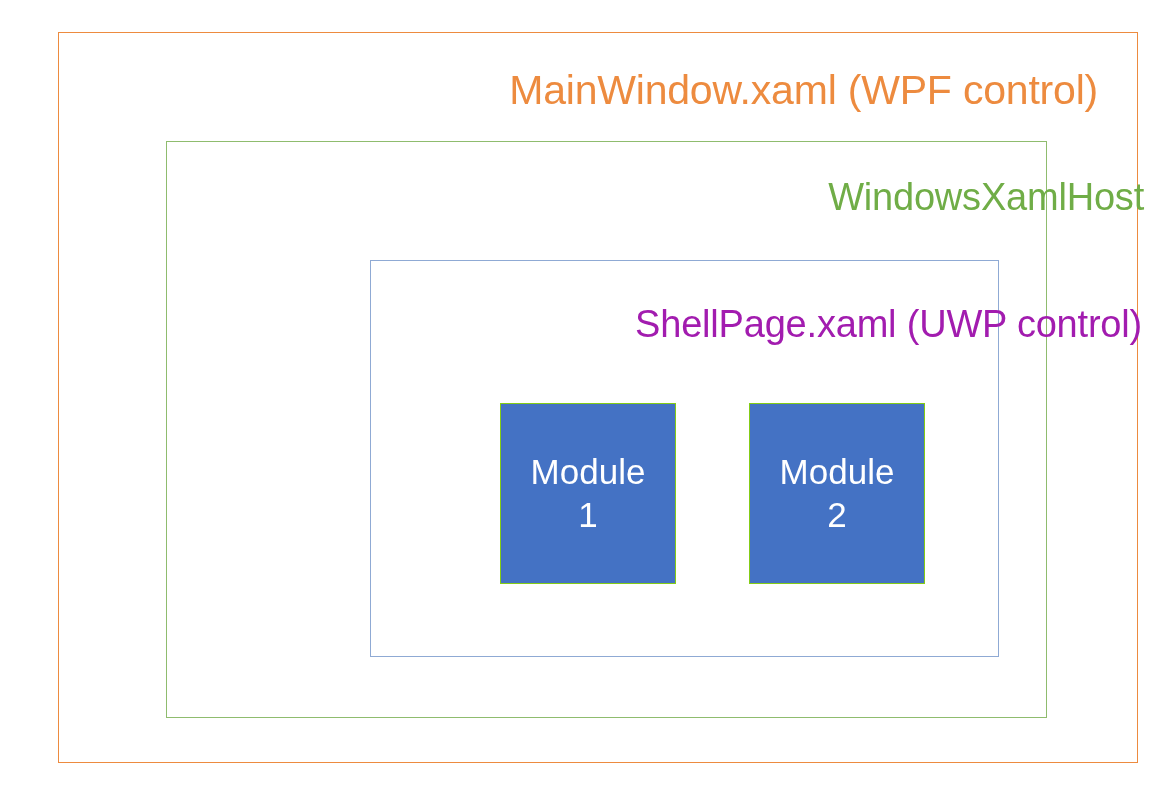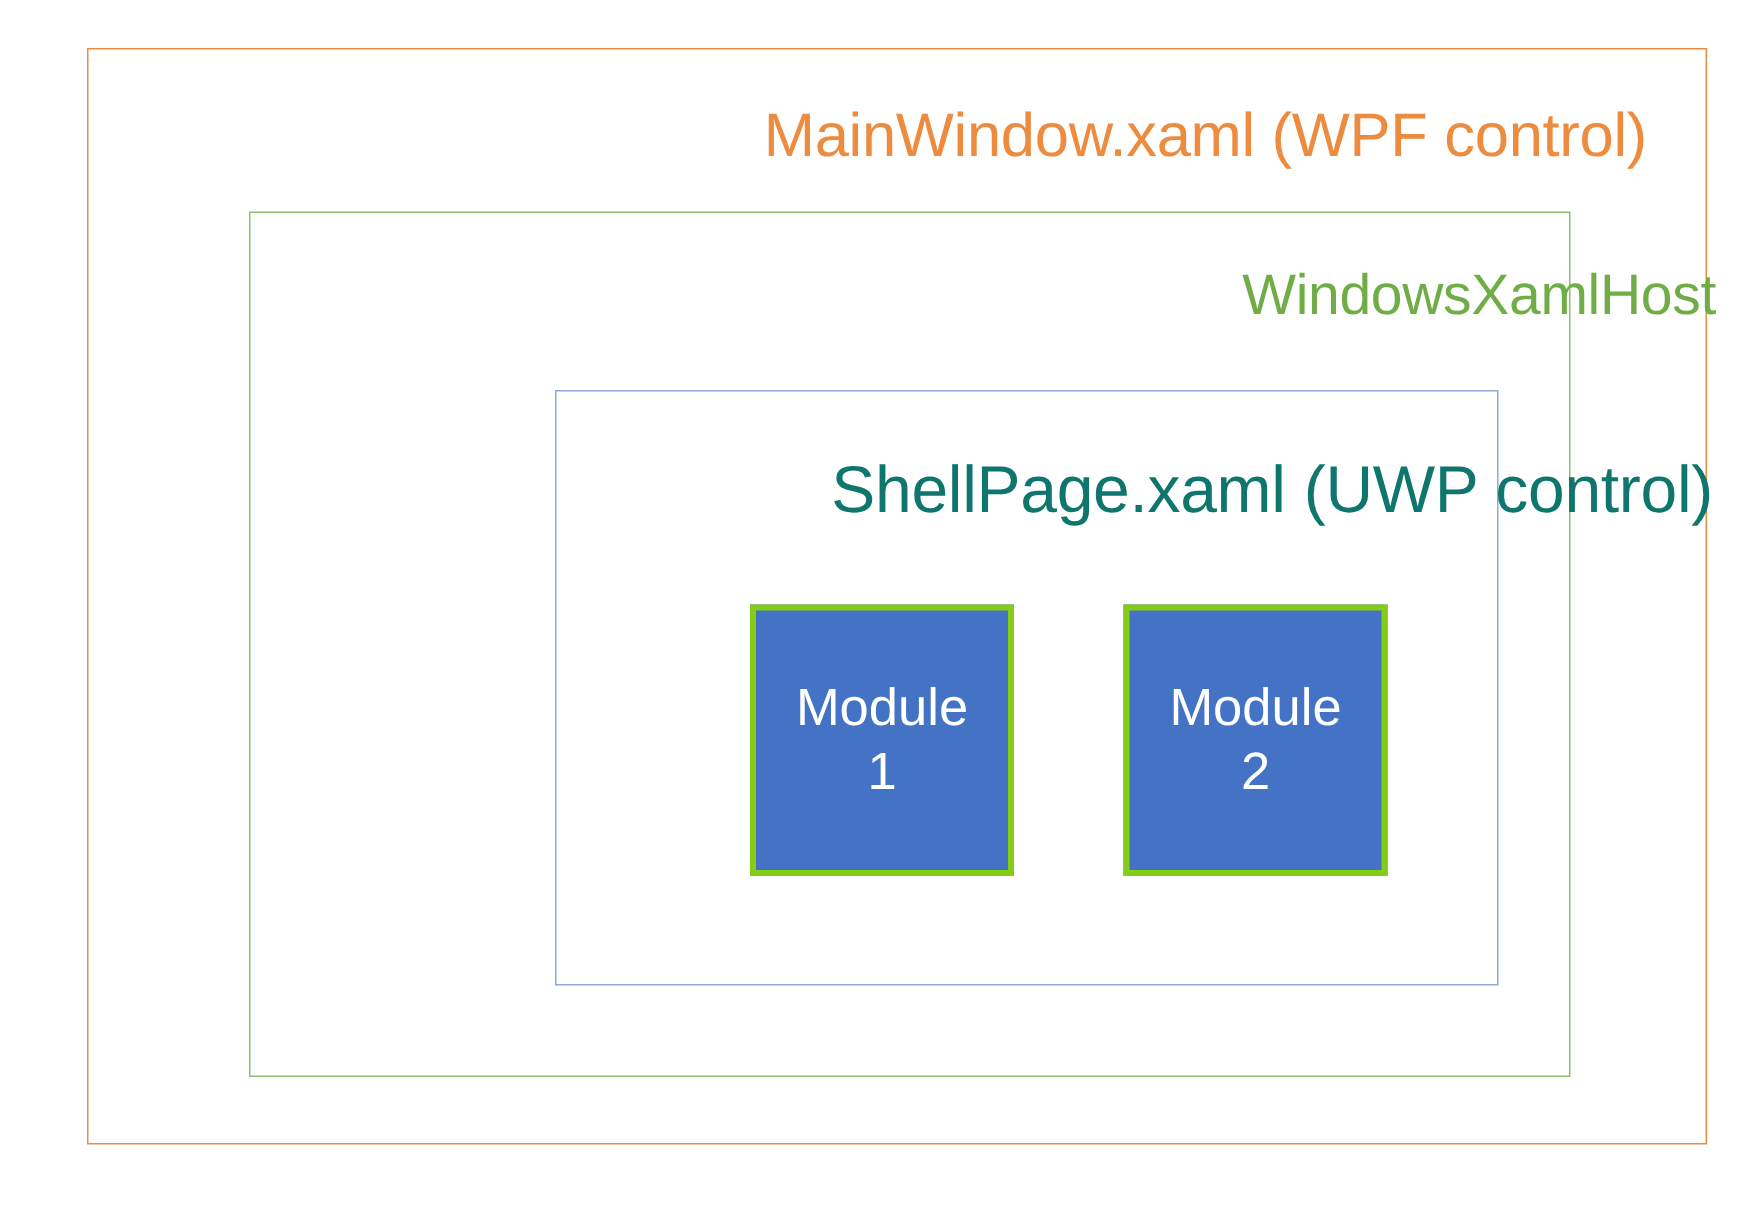--- a/index.html
+++ b/index.html
@@ -63,33 +63,33 @@
     top: 70px;
   }
   .label-mid {
     color: #70AD47;
     font-size: 38px;
     right: 22px;
     top: 178px;
     text-align: right;
   }
   .label-inner {
-    color: #0f766e;
-    font-size: 44px;
+    color: #a21caf;
+    font-size: 38px;
     right: 24px;
     top: 305px;
     text-align: center;
   }
 
   
   .module {
     position: absolute;
     box-sizing: border-box;
     background: #4472C4;
-    border: 4px solid #84cc16;
+    border: 1px solid #84cc16;
     display: flex;
     align-items: center;
     justify-content: center;
     color: #ffffff;
     font-size: 35px;
     line-height: 1.22;
     text-align: center;
     font-weight: 400;
   }
   .module-1 {

